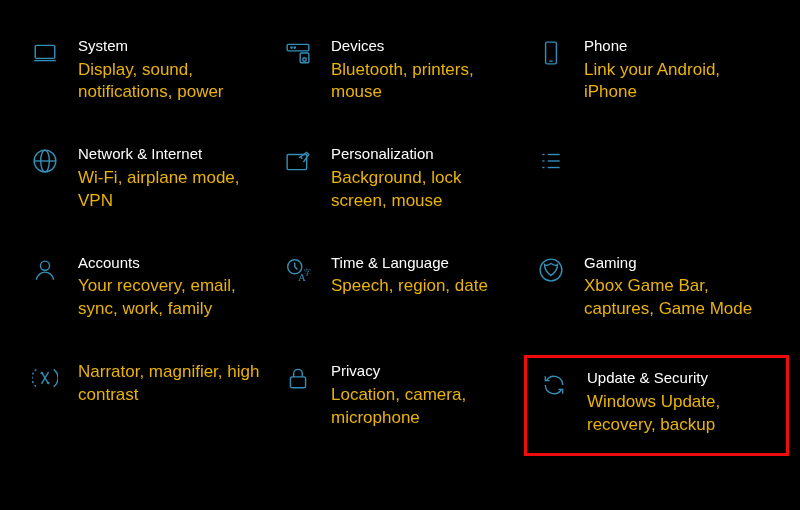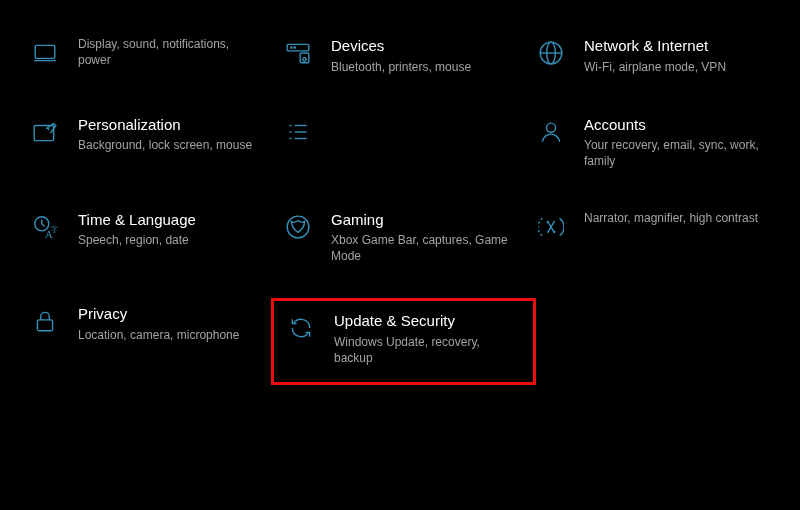--- a/index.html
+++ b/index.html
@@ -39,22 +39,22 @@
     .icon-wrap svg { width: 26px; height: 26px; stroke: currentColor; fill: none; stroke-width: 1.3; }
     .txt { flex: 1; padding-right: 10px; }
     .title {
       font-size: 15px;
       color: #fff;
       line-height: 1.3;
       margin-bottom: 3px;
       font-weight: 400;
     }
     .desc {
-      font-size: 12px;
-      color: #a3a3a3;
+      font-size: 17px;
+      color: #eab308;
       line-height: 1.35;
     }
     .highlight {
       padding: 10px 10px 16px 10px;
       margin-left: -12px;
       border: 3px solid #ee0c0c;
       justify-content: center;
     }
     .highlight .icon-wrap { margin-left: 2px; }
   </style>
@@ -64,40 +64,53 @@
 <div class="grid">
 
   <div class="tile">
     <div class="icon-wrap">
       <svg viewBox="0 0 24 24">
           <rect x="3" y="5" width="18" height="12" rx="1"></rect>
           <path d="M2 19h20"></path>
         </svg>
     </div>
     <div class="txt">
+      <div class="title">System</div>
       <div class="desc">Display, sound, notifications, power</div>
     </div>
   </div>
 
   <div class="tile">
     <div class="icon-wrap">
       <svg viewBox="0 0 24 24">
           <rect x="2" y="4" width="20" height="6" rx="1"></rect>
           <circle cx="6" cy="7" r="0.6" fill="currentColor"></circle>
           <circle cx="9" cy="7" r="0.6" fill="currentColor"></circle>
           <rect x="14" y="12" width="8" height="9" rx="1"></rect>
           <circle cx="18" cy="18" r="1.6"></circle>
         </svg>
     </div>
     <div class="txt">
       <div class="title">Devices</div>
       <div class="desc">Bluetooth, printers, mouse</div>
     </div>
   </div>
 
+  <div class="tile">
+    <div class="icon-wrap">
+      <svg viewBox="0 0 24 24">
+          <rect x="7" y="2" width="10" height="20" rx="1.5"></rect>
+          <line x1="10.5" y1="19.5" x2="13.5" y2="19.5"></line>
+        </svg>
+    </div>
+    <div class="txt">
+      <div class="title">Phone</div>
+      <div class="desc">Link your Android, iPhone</div>
+    </div>
+  </div>
 
   <div class="tile">
     <div class="icon-wrap">
       <svg viewBox="0 0 24 24">
           <circle cx="12" cy="12" r="10"></circle>
           <ellipse cx="12" cy="12" rx="4" ry="10"></ellipse>
           <path d="M2 12h20"></path>
         </svg>
     </div>
     <div class="txt">

